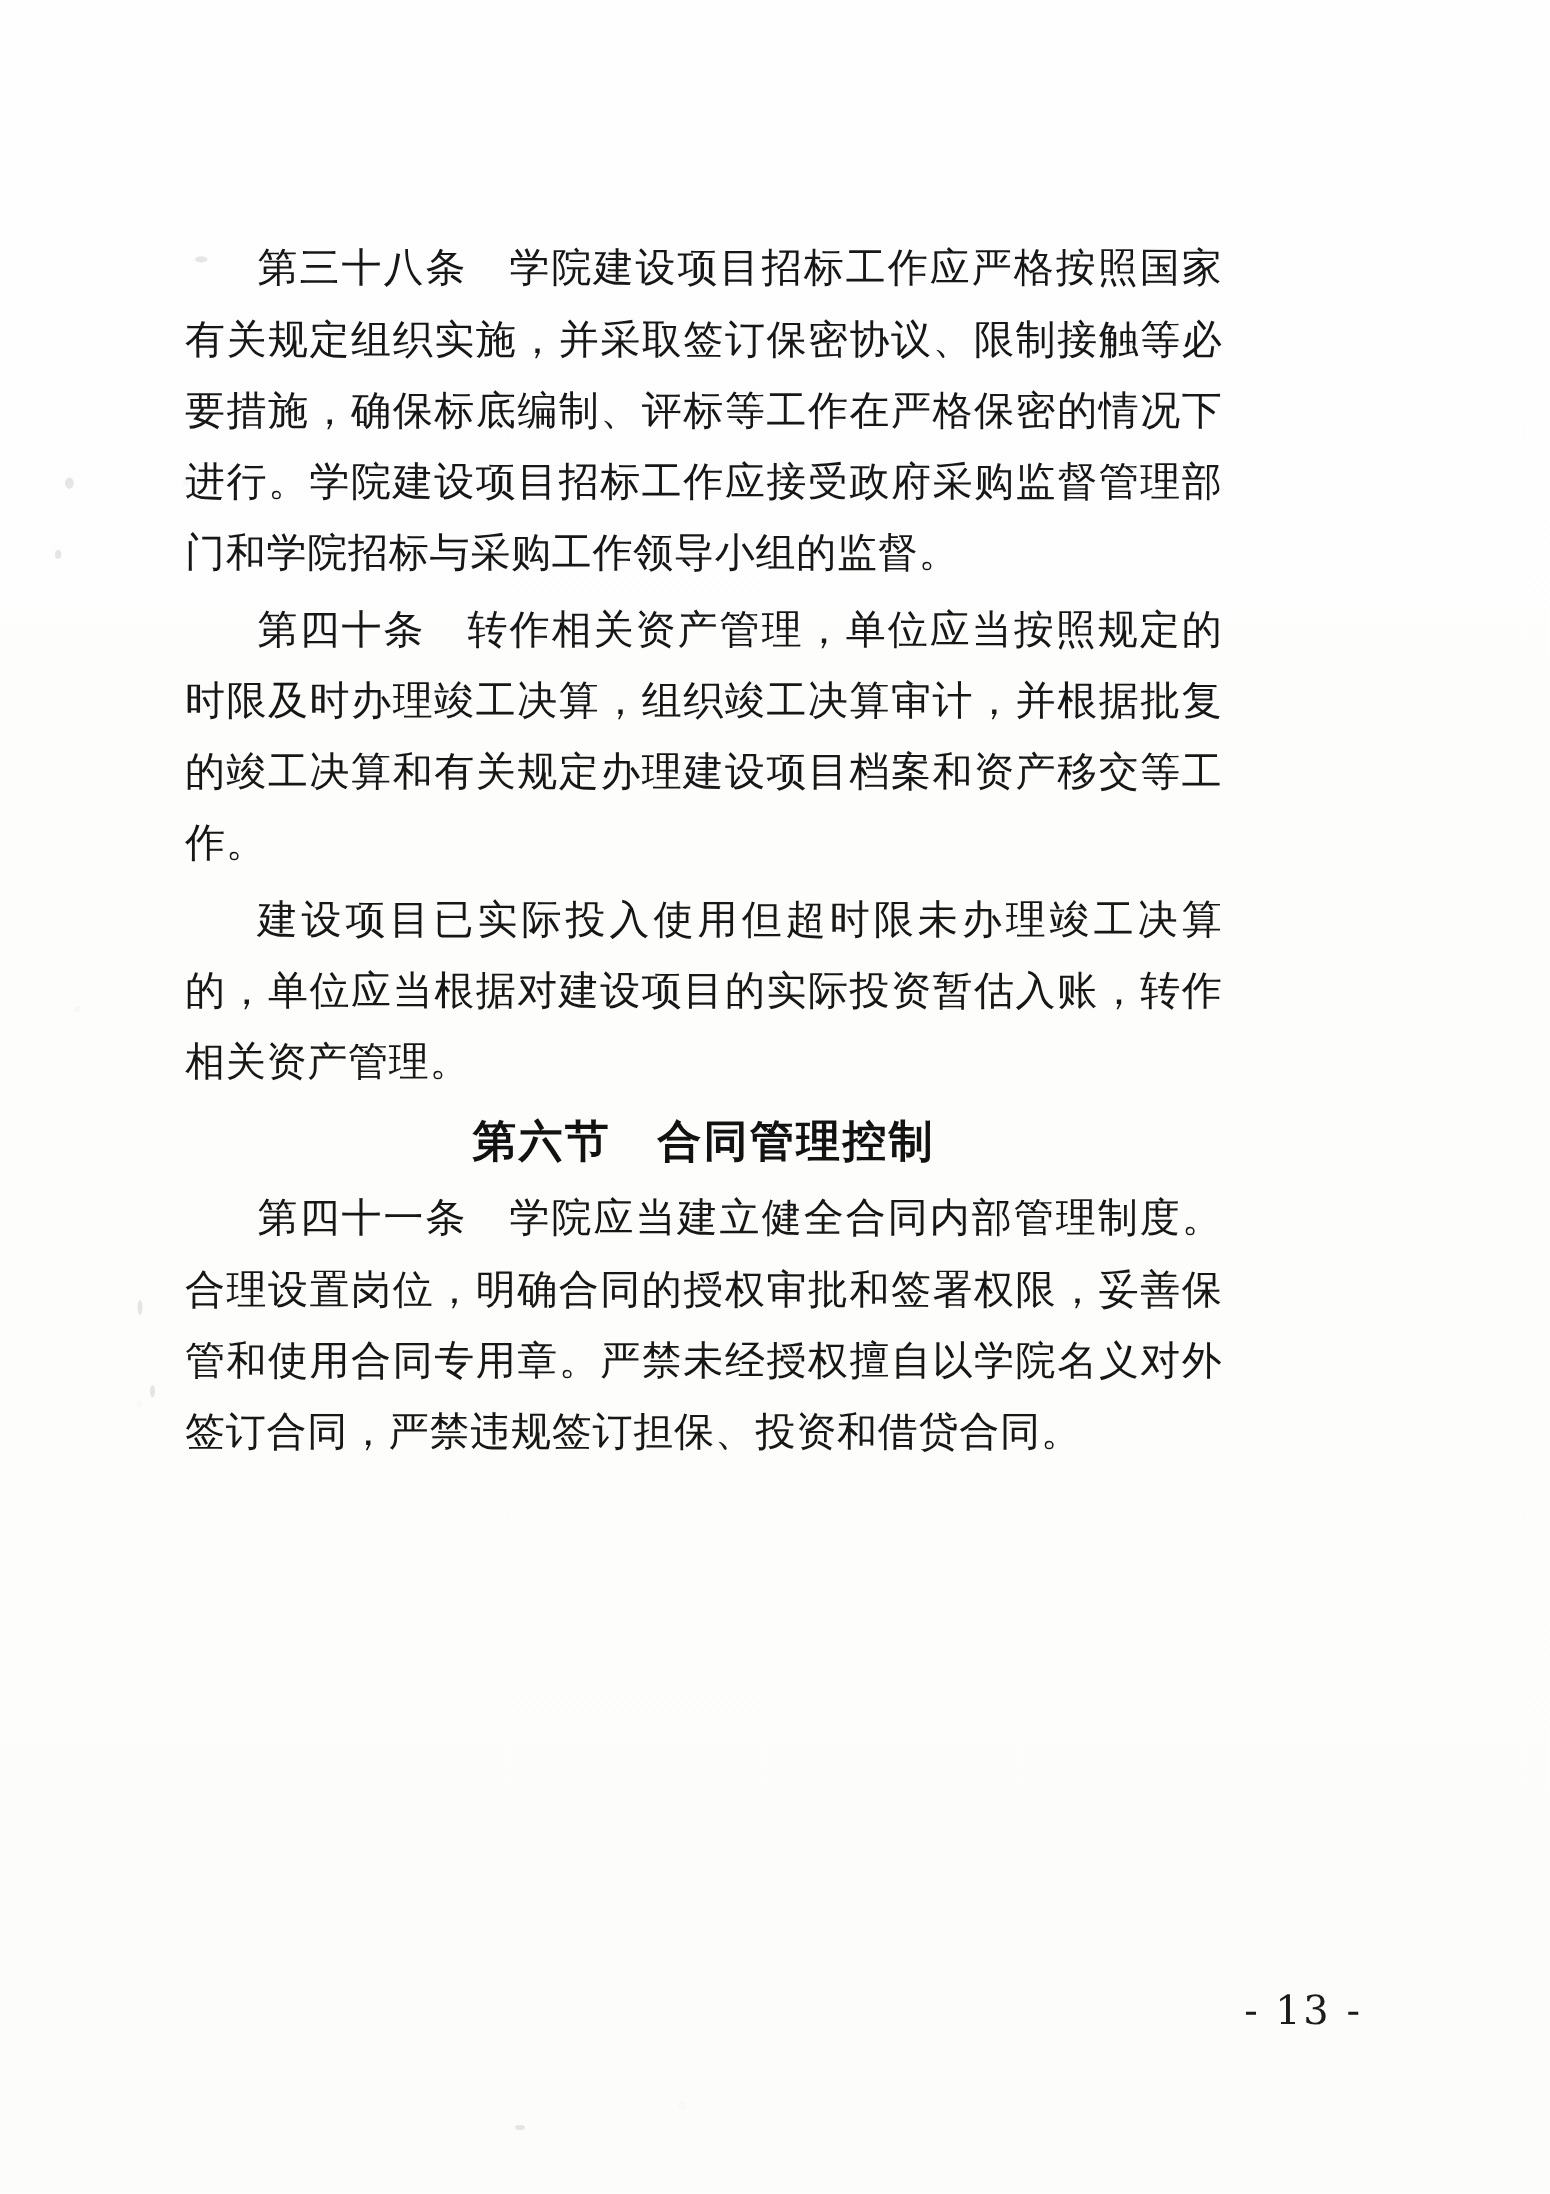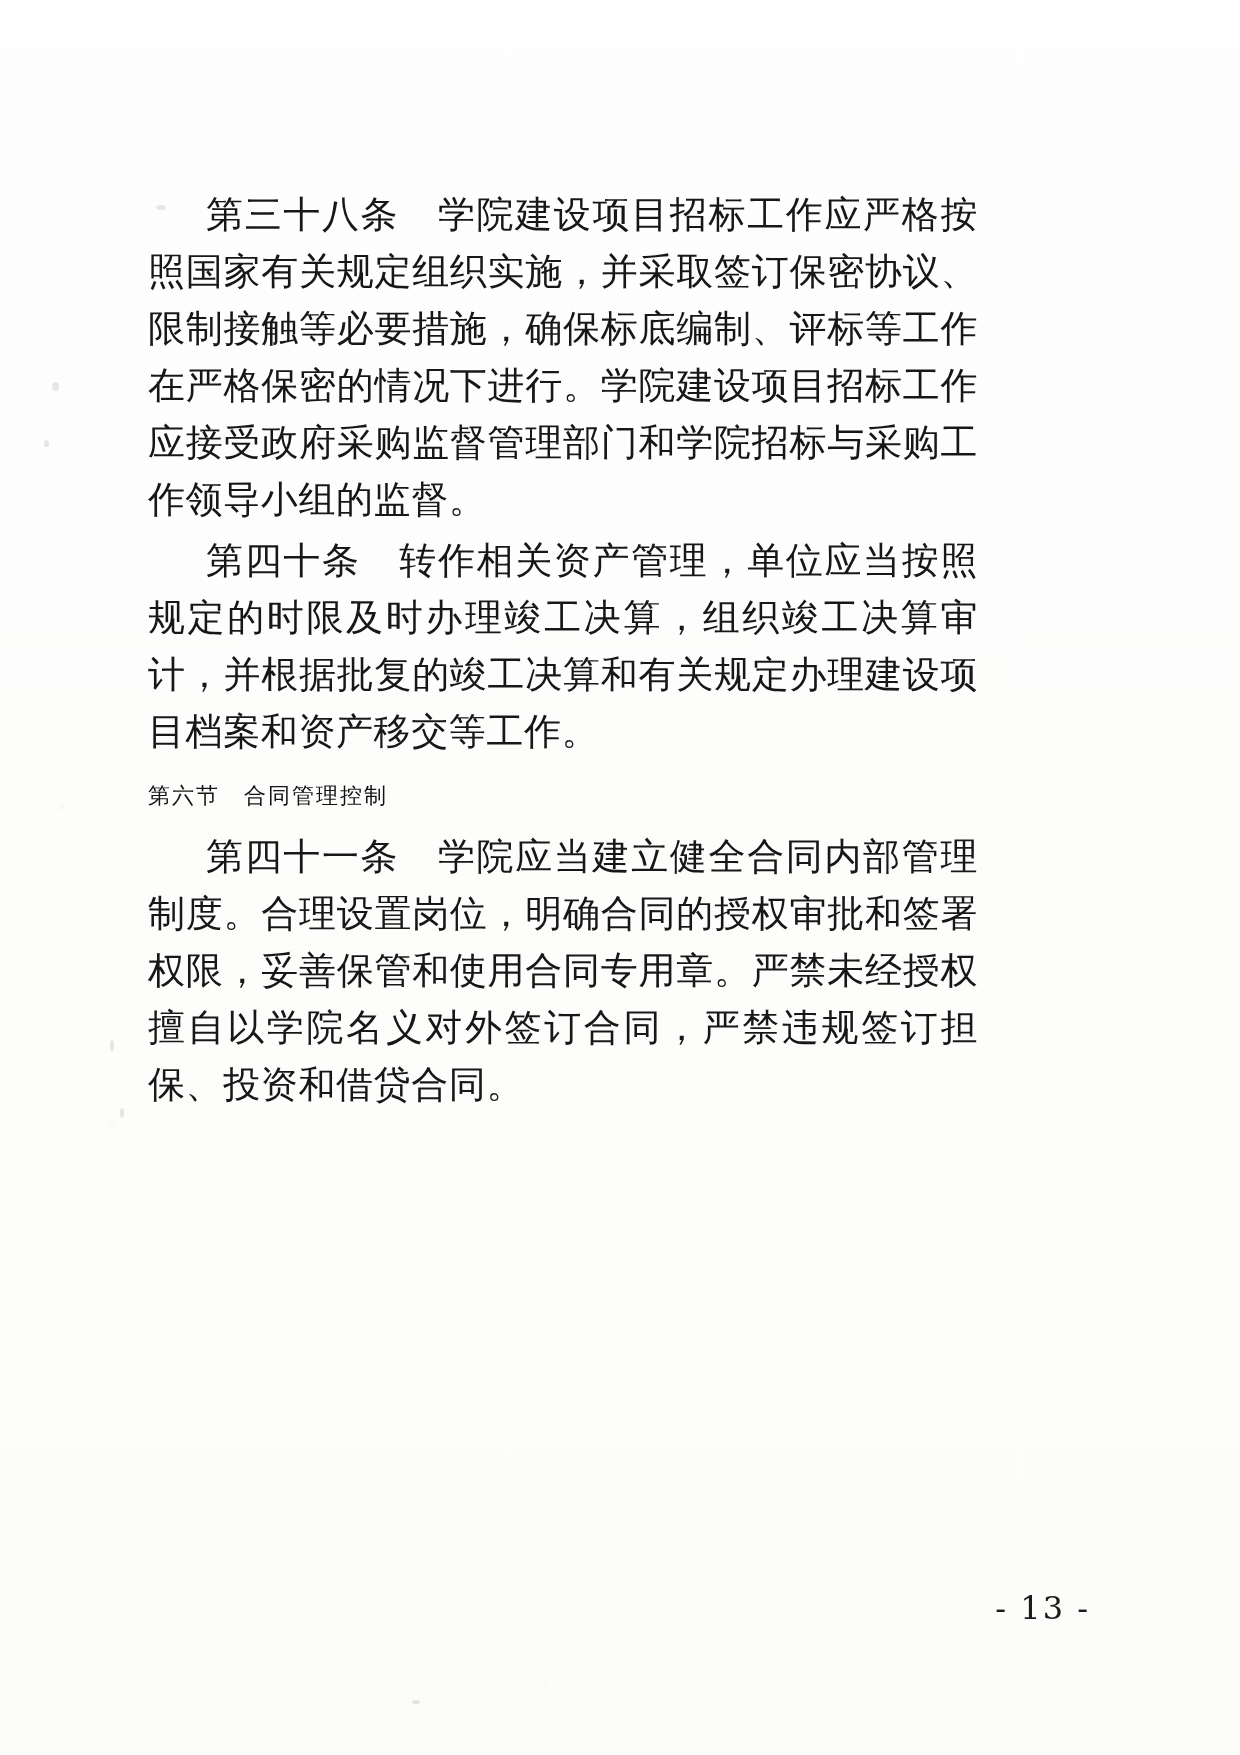--- a/index.html
+++ b/index.html
@@ -32,36 +32,37 @@
       radial-gradient(circle at 44% 96%, rgba(0,0,0,0.012) 0 3px, rgba(0,0,0,0) 4px);
   }
   .content {
     position: absolute;
     left: 148px;
     top: 186px;
     width: 830px;
   }
   p.para {
     margin: 0 0 4px 0;
-    font-size: 37px;
+    font-size: 32px;
     line-height: 57px;
     letter-spacing: 0.6px;
     text-align: justify;
     text-justify: inter-ideograph;
     color: #171717;
     text-indent: 0;
   }
   p.para.indent {
     text-indent: 58px;
   }
   h2.section-heading {
     margin: 6px 0 2px 0;
-    font-size: 22px;
+    font-size: 35px;
     line-height: 60px;
-    font-weight: normal;
+    font-weight: bold;
+    text-align: center;
     letter-spacing: 2px;
     color: #121212;
     font-family: "DejaVu Sans", sans-serif;
   }
   .page-number {
     position: absolute;
     right: 150px;
     bottom: 128px;
     font-size: 32px;
     letter-spacing: 2px;
@@ -89,20 +90,21 @@
   <div class="edge-mark m1"></div>
   <div class="edge-mark m2"></div>
   <div class="edge-mark m3"></div>
   <div class="edge-mark m4"></div>
   <div class="edge-mark m5"></div>
   <div class="edge-mark m6"></div>
 
   <div class="content">
     <p class="para indent">第三十八条　学院建设项目招标工作应严格按照国家有关规定组织实施，并采取签订保密协议、限制接触等必要措施，确保标底编制、评标等工作在严格保密的情况下进行。学院建设项目招标工作应接受政府采购监督管理部门和学院招标与采购工作领导小组的监督。</p>
     <p class="para indent">第四十条　转作相关资产管理，单位应当按照规定的时限及时办理竣工决算，组织竣工决算审计，并根据批复的竣工决算和有关规定办理建设项目档案和资产移交等工作。</p>
+    <p class="para indent">建设项目已实际投入使用但超时限未办理竣工决算的，单位应当根据对建设项目的实际投资暂估入账，转作相关资产管理。</p>
 
     <h2 class="section-heading">第六节　合同管理控制</h2>
 
     <p class="para indent">第四十一条　学院应当建立健全合同内部管理制度。合理设置岗位，明确合同的授权审批和签署权限，妥善保管和使用合同专用章。严禁未经授权擅自以学院名义对外签订合同，严禁违规签订担保、投资和借贷合同。</p>
   </div>
 
   <div class="page-number">- 13 -</div>
 </div>
 
 </body></html>

